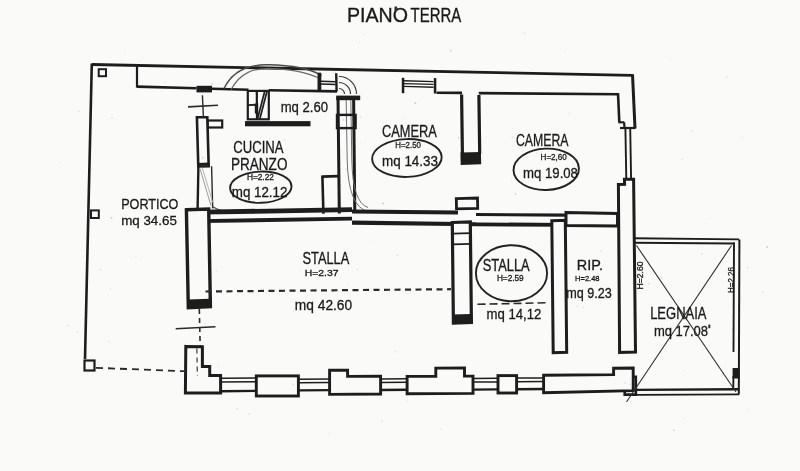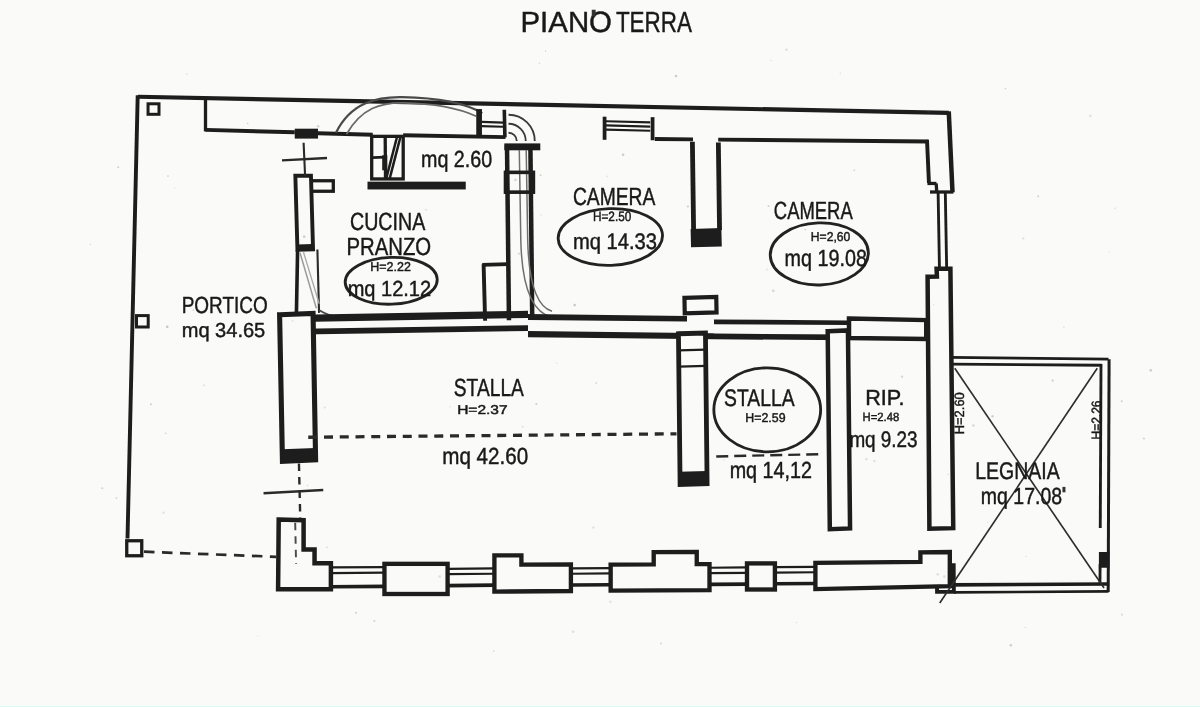--- a/index.html
+++ b/index.html
@@ -1,16 +1,16 @@
 <!DOCTYPE html>
 <html><head>
 <meta charset="utf-8">
 <style>
   html,body{margin:0;padding:0;background:#ffffff;}
-  .page{width:800px;height:471px;position:relative;background:#5eead4;overflow:hidden;}
+  .page{width:800px;height:471px;position:relative;background:#22c55e;overflow:hidden;}
   svg{position:absolute;top:0;left:0;}
   text{font-family:"Liberation Sans", sans-serif;fill:#191919;stroke:#191919;stroke-width:0.3;}
 </style>
 </head>
 <body>
 <div class="page">
 <svg width="800" height="471" viewBox="0 0 800 471">
 
   <rect x="0" y="0" width="800" height="471" fill="#fafaf8"></rect>
 

